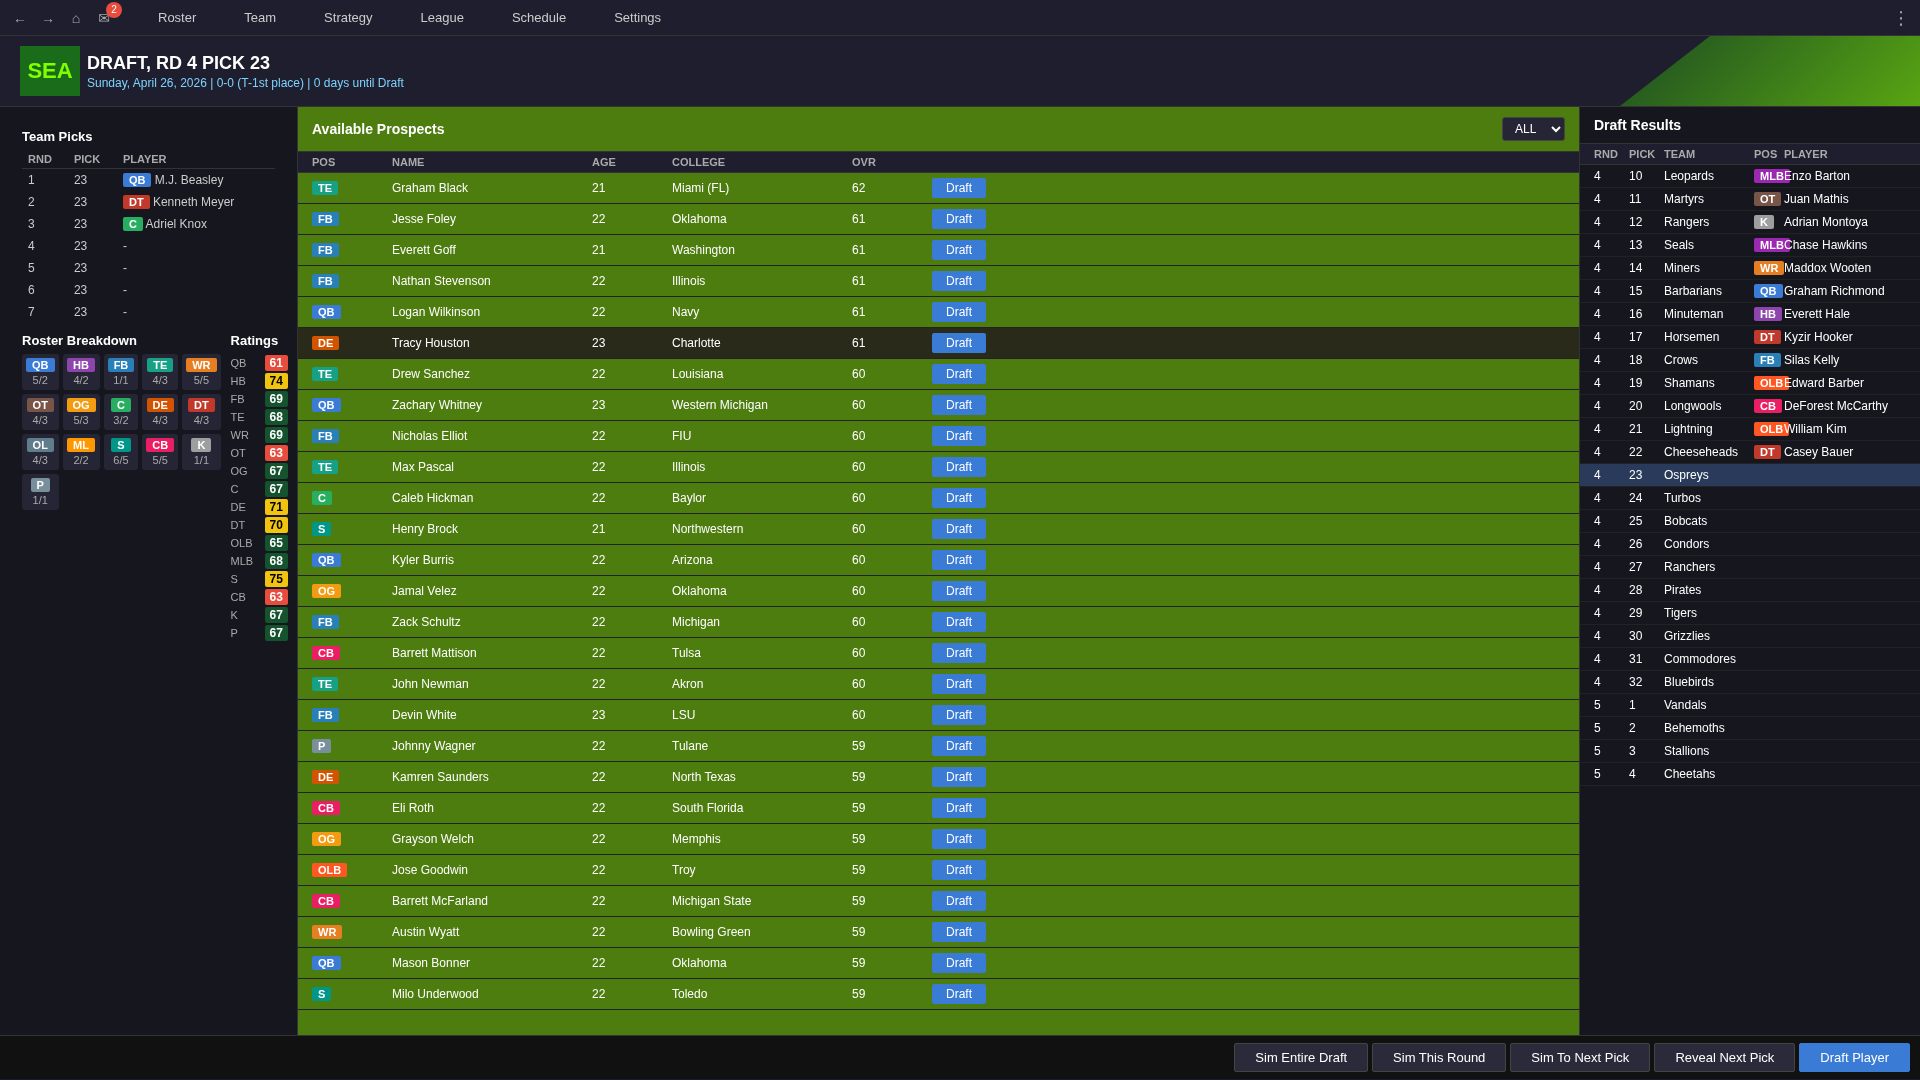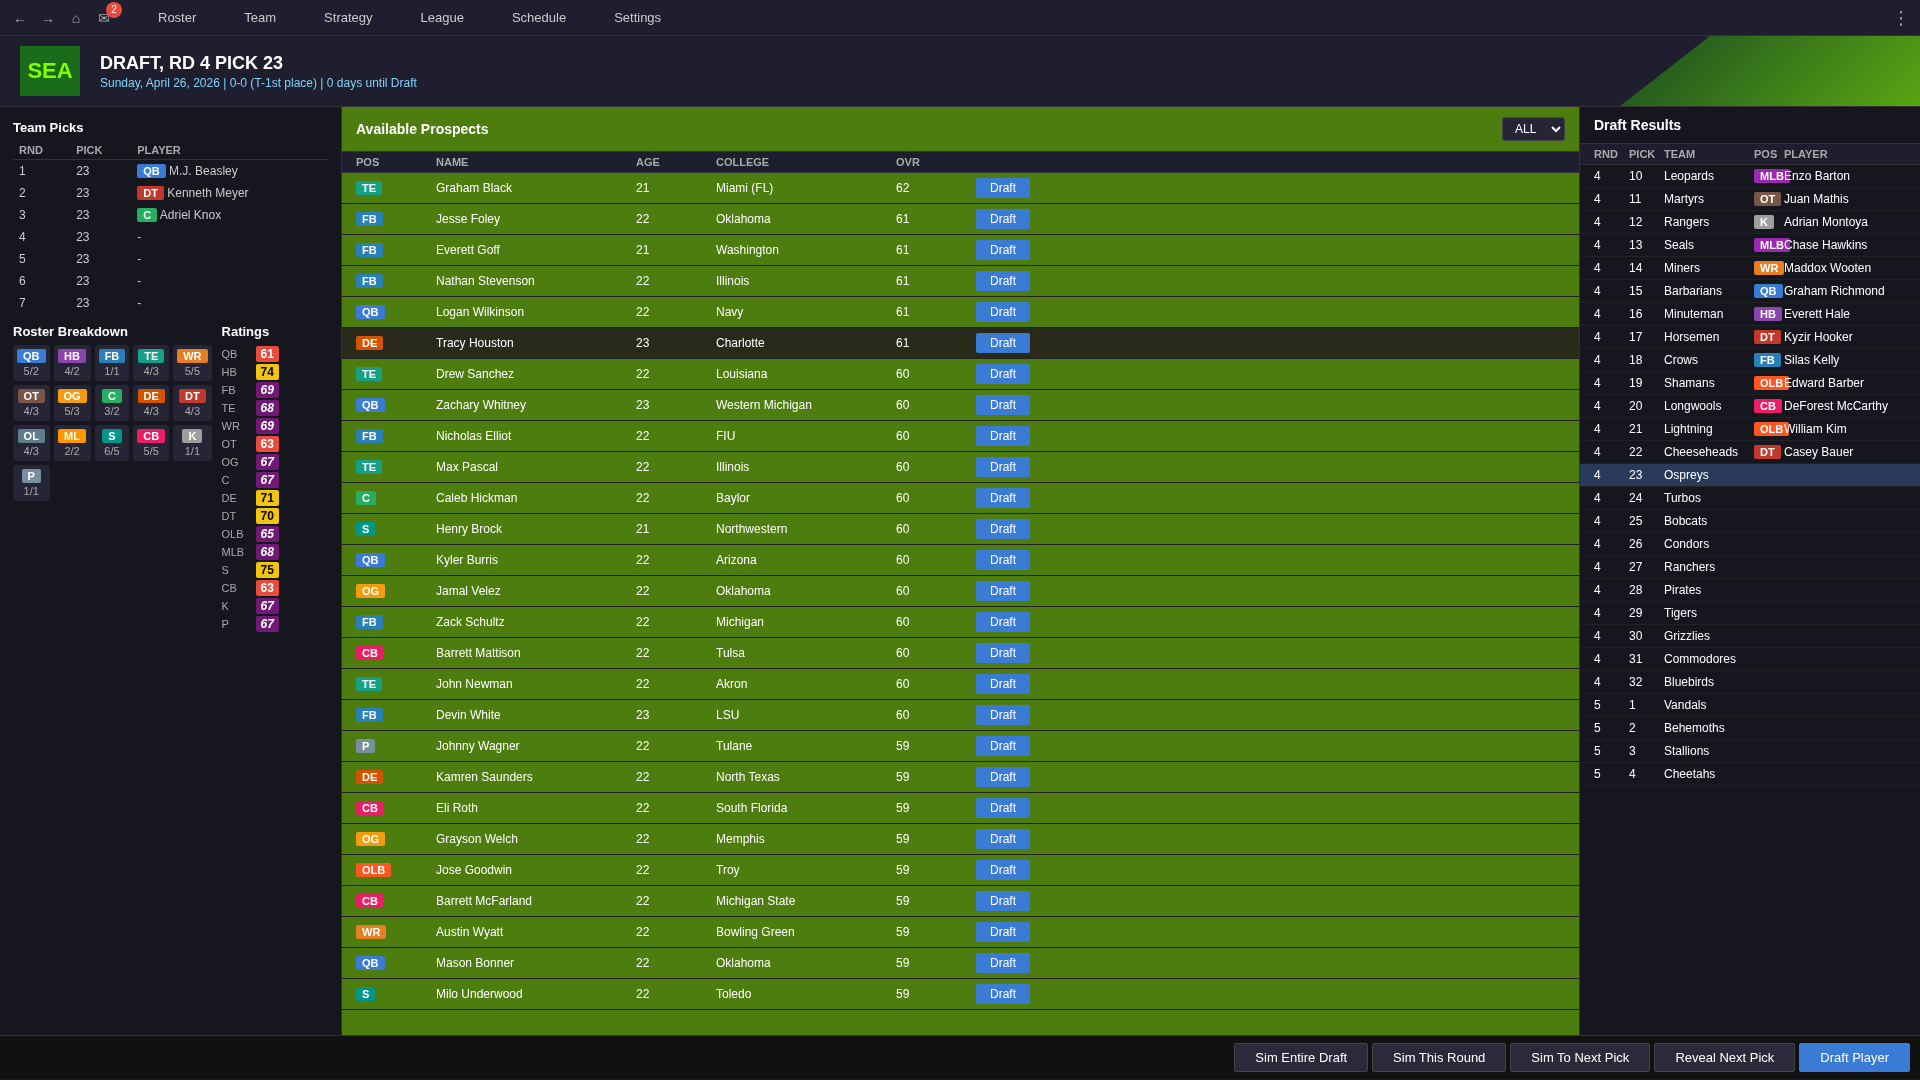--- a/index.html
+++ b/index.html
@@ -8,32 +8,32 @@
     
     .top-nav { background: #1e1e2e; height: 36px; display: flex; align-items: center; padding: 0 10px; border-bottom: 1px solid #333; }
     .nav-icons { display: flex; gap: 8px; align-items: center; margin-right: 20px; }
     .nav-icon { width: 20px; height: 20px; display: flex; align-items: center; justify-content: center; color: #aaa; cursor: pointer; font-size: 14px; }
     .nav-menu { display: flex; gap: 0; }
     .nav-menu-item { padding: 0 24px; height: 44px; display: flex; align-items: center; color: #ccc; cursor: pointer; font-size: 13px; }
     .nav-badge { background: #e74c3c; color: #fff; border-radius: 50%; width: 16px; height: 16px; display: flex; align-items: center; justify-content: center; font-size: 10px; margin-left: 2px; }
     .nav-more { margin-left: auto; color: #aaa; font-size: 18px; cursor: pointer; }
 
     
-    .header { background: #1e1e2e; padding: 10px 20px; display: flex; align-items: center; gap: 20px; border-bottom: 1px solid #333; position: relative; }
+    .header { background: #1e1e2e; padding: 10px 20px; display: flex; align-items: center; gap: 7px; border-bottom: 1px solid #333; position: relative; }
     .team-logo { background: #1a6b1a; width: 60px; height: 50px; display: flex; align-items: center; justify-content: center; font-weight: bold; font-size: 22px; color: #7fff00; }
     .header-info { }
     .header-title { font-weight: bold; font-size: 18px; color: #fff; }
     .header-subtitle { color: #7dd3fc; font-size: 12px; margin-top: 2px; }
     .header-banner { position: absolute; right: 0; top: 0; width: 300px; height: 100%; background: linear-gradient(135deg, #1a6b1a 0%, #7fff00 100%); opacity: 0.6; clip-path: polygon(30% 0%, 100% 0%, 100% 100%, 0% 100%); }
 
     
     .main { display: flex; height: calc(1080px - 36px - 72px - 44px); }
 
     
-    .left-panel { width: 342px; padding: 13px; display: flex; flex-direction: column; gap: 10px; background: #16161e; border-right: 1px solid #333; }
+    .left-panel { width: 298px; padding: 22px; display: flex; flex-direction: column; gap: 10px; background: #16161e; border-right: 1px solid #333; }
 
     
     .panel-title { font-weight: bold; font-size: 13px; color: #fff; margin-bottom: 6px; }
     .picks-table { width: 100%; border-collapse: collapse; }
     .picks-table th { text-align: left; color: #aaa; font-size: 11px; padding: 3px 6px; border-bottom: 1px solid #333; }
     .picks-table td { padding: 4px 6px; font-size: 12px; color: #ccc; }
     .pos-badge { display: inline-block; padding: 1px 6px; border-radius: 2px; color: #fff; font-size: 11px; font-weight: bold; }
     .pos-QB { background: #3a7bd5; }
     .pos-DT { background: #c0392b; }
     .pos-C { background: #27ae60; }
@@ -59,21 +59,21 @@
     .roster-cell { background: #252535; border-radius: 3px; padding: 4px; text-align: center; }
     .roster-cell-badge { display: inline-block; padding: 1px 6px; border-radius: 2px; color: #fff; font-size: 11px; font-weight: bold; margin-bottom: 2px; }
     .roster-cell-count { color: #aaa; font-size: 11px; }
 
     
     .ratings-section { }
     .rating-row { display: flex; align-items: center; gap: 4px; padding: 1px 0; }
     .rating-pos { color: #aaa; font-size: 11px; width: 30px; }
     .rating-val { font-size: 12px; font-weight: bold; padding: 1px 5px; border-radius: 2px; }
     .rating-red { background: #e74c3c; color: #fff; }
-    .rating-orange { background: #701a75; color: #fff; font-style: italic; }
+    .rating-orange { background: #14532d; color: #fff; }
     .rating-yellow { background: #f1c40f; color: #000; }
 
     
     .center-panel { flex: 1; display: flex; flex-direction: column; background: #4d7c0f; border-right: 1px solid #333; }
     .prospects-header { display: flex; align-items: center; justify-content: space-between; padding: 10px 14px; border-bottom: 1px solid #333; }
     .prospects-title { font-weight: bold; font-size: 14px; }
     .filter-select { background: #252535; border: 1px solid #444; color: #fff; padding: 3px 8px; font-size: 12px; border-radius: 3px; }
     .prospects-cols { display: grid; grid-template-columns: 80px 200px 80px 180px 80px 100px; padding: 4px 14px; border-bottom: 1px solid #333; background: #1e1e2e; }
     .col-header { font-size: 11px; color: #aaa; font-weight: bold; }
     .prospects-list { overflow-y: auto; flex: 1; }

